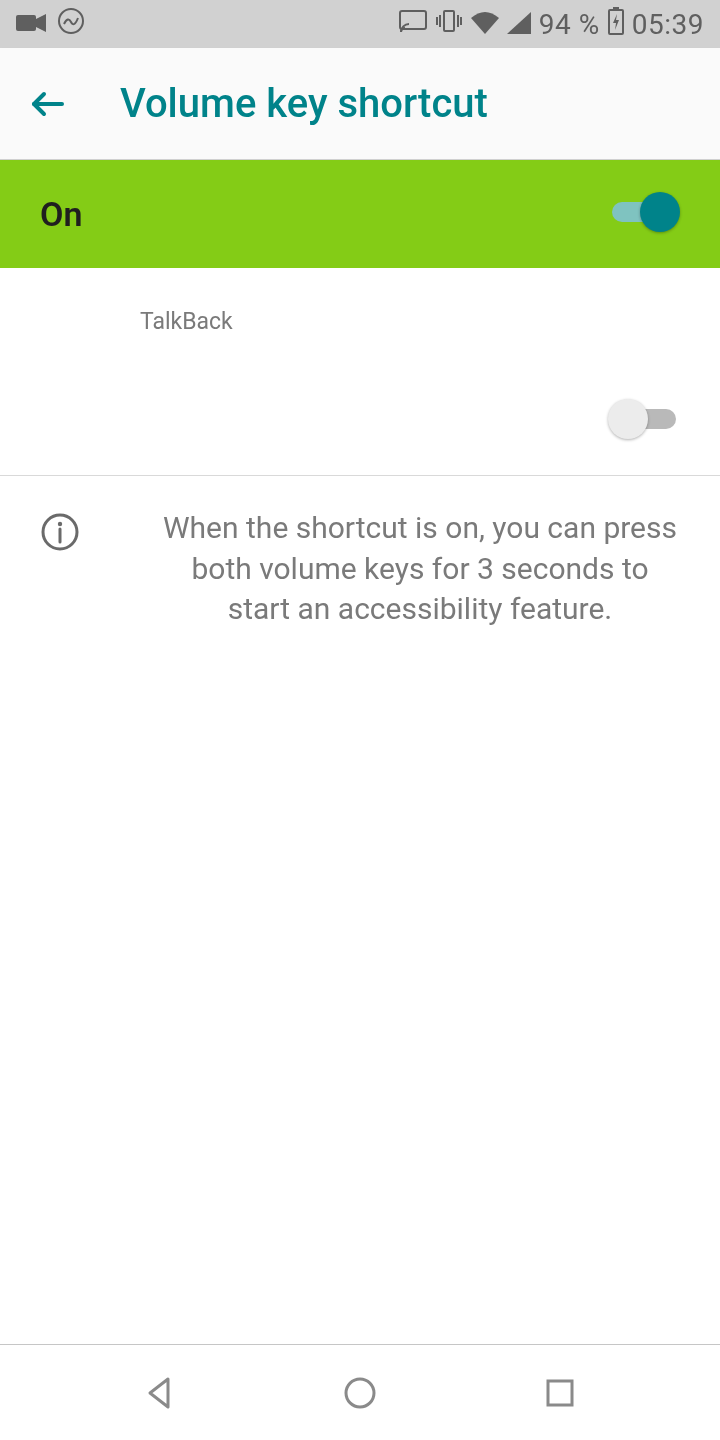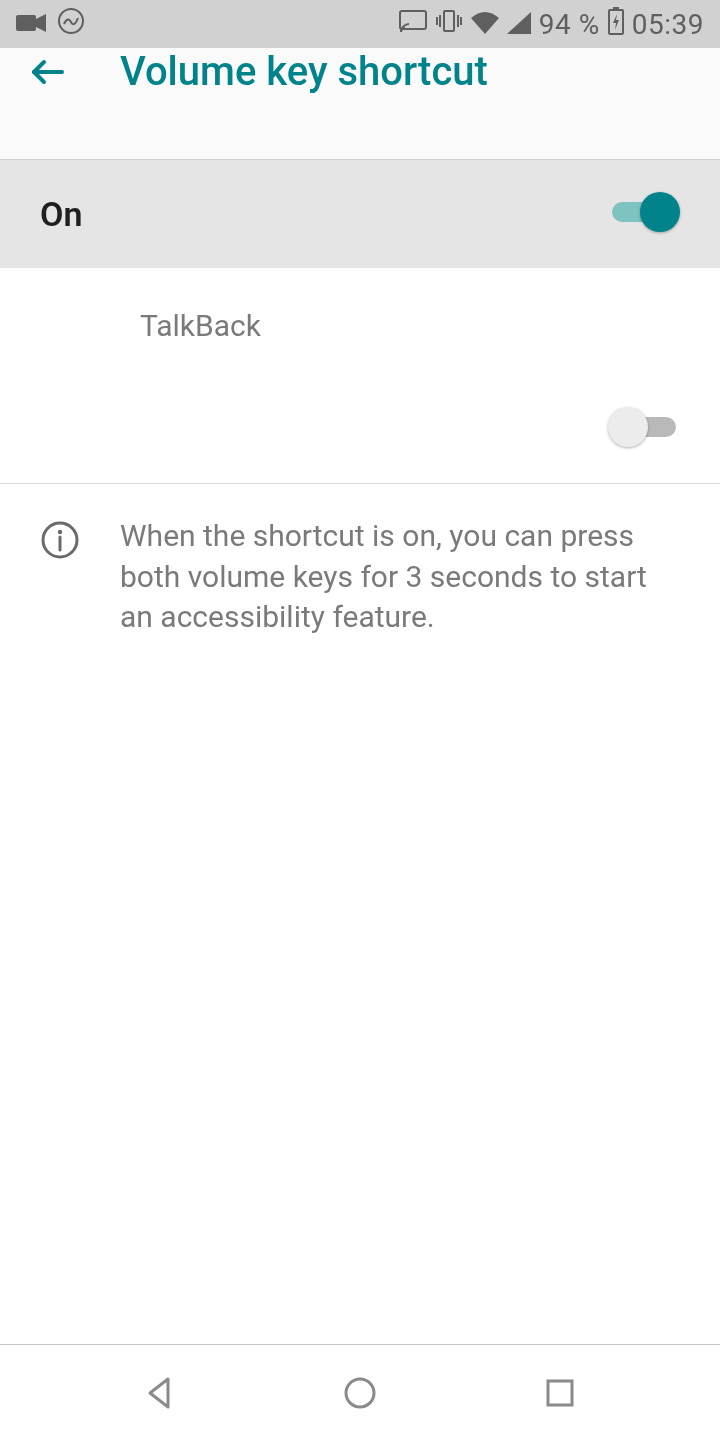--- a/index.html
+++ b/index.html
@@ -15,60 +15,61 @@
     color: #5f5f5f;
   }
   .status-left, .status-right { display: flex; align-items: center; gap: 10px; }
   .status-right { gap: 8px; text-align: right; }
   .status-text { font-weight: 400; letter-spacing: 0.5px; }
 
   .app-bar {
     height: 112px;
     background: #fafafa;
     display: flex;
-    align-items: flex-start;
+    align-items: center;
     padding: 0 24px 0 24px;
     gap: 48px;
     border-bottom: 1px solid #d0d0d0;
     box-shadow: 0 2px 3px rgba(0,0,0,0.08);
   }
   .app-bar .back { width: 48px; height: 48px; color: #00796b; display:flex; align-items:center; justify-content:center; }
   .app-bar .title { color: #00838a; font-size: 40px; font-weight: 500; }
 
   .row {
     display: flex;
     align-items: center;
     padding: 32px 40px 32px 140px;
     position: relative;
   }
   .row .label-primary { font-size: 34px; color: #1f1f1f; font-weight: 500; }
-  .row .label-secondary { font-size: 30px; color: #7a7a7a; margin-top: 8px; }
+  .row .label-secondary { font-size: 23px; color: #7a7a7a; margin-top: 8px; }
   .row .controls { margin-left: auto; }
-  .row.main-toggle { background: #e5e5e5; padding-left: 40px; }
+  .row.main-toggle { background: #84cc16; padding-left: 40px; }
   .section-divider { height: 1px; background: #d9d9d9; margin: 0; }
 
   .switch {
     width: 72px; height: 40px; position: relative; display:inline-block;
   }
   .switch .track {
     position:absolute; top:10px; left:4px; right:4px; height:20px; border-radius:10px;
   }
   .switch .thumb {
     position:absolute; width:40px; height:40px; border-radius:50%; top:0;
     box-shadow: 0 1px 3px rgba(0,0,0,0.3);
   }
   .switch.on .track { background:#7fc3c0; }
   .switch.on .thumb { background:#00838a; right:0; }
   .switch.off .track { background:#b9b9b9; }
   .switch.off .thumb { background:#ececec; left:0; }
 
   .info-row {
     display:flex; align-items:flex-start;
     padding: 32px 40px 32px 40px;
-    gap: 40px;
+    gap: 80px;
+    text-align: center;
   }
   .info-icon { width:40px; height:40px; color:#6a6a6a; flex-shrink:0; margin-top:4px; }
   .info-text { font-size: 30px; color:#7a7a7a; line-height: 1.35; max-width: 540px; }
 
   .nav-bar {
     position: absolute;
     bottom: 0;
     left: 0;
     width: 720px;
     height: 96px;

